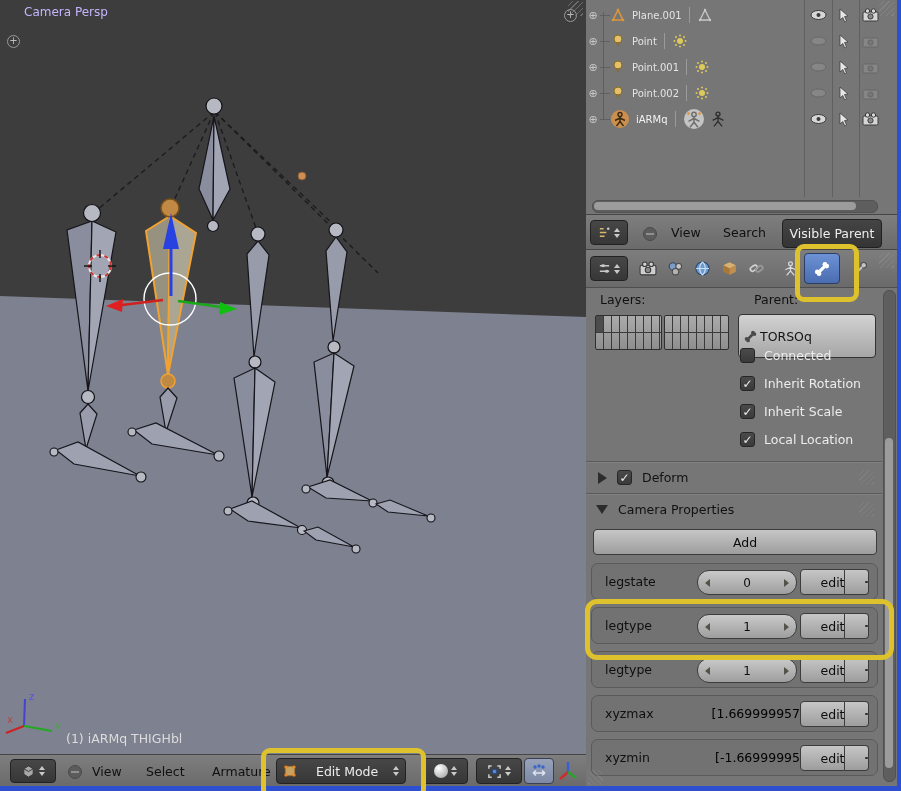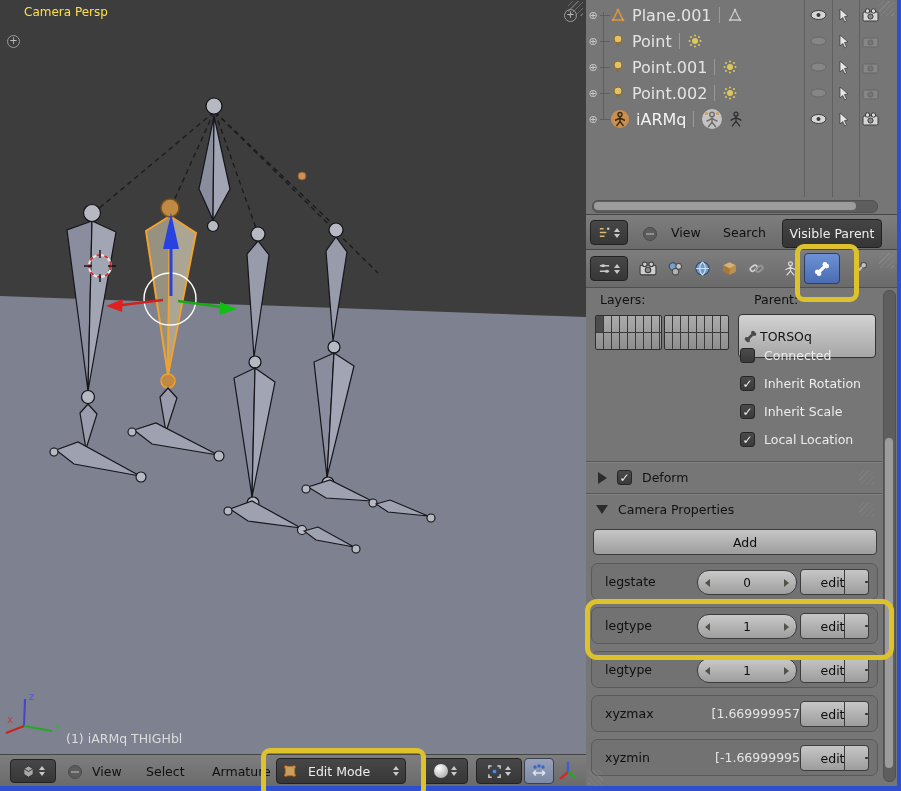--- a/index.html
+++ b/index.html
@@ -3,38 +3,38 @@
 <meta charset="utf-8">
 <style>
   html,body{margin:0;padding:0;background:#222;}
   #app{position:relative;width:901px;height:791px;overflow:hidden;
        font-family:"DejaVu Sans","Liberation Sans",sans-serif;font-size:12px;
        background:#757575;-webkit-font-smoothing:antialiased;}
   .abs{position:absolute;}
   
   #viewport{left:0;top:0;width:586px;height:754px;background:#3d3d3d;}
   #viewport svg{display:block;}
-  .vp-label{color:#fde047;font-size:12px;}
+  .vp-label{color:#c4b5fd;font-size:12px;}
   .plus-circle{width:11px;height:11px;border:1px solid #9a9a9a;border-radius:50%;
     color:#bdbdbd;font-size:10px;line-height:10px;text-align:center;}
   .hatch{width:15px;height:15px;background:repeating-linear-gradient(135deg,transparent 0 3px,#8f8f8f 3px 4px);opacity:.55;}
   
   .bar{background:linear-gradient(#7e7e7e,#6a6a6a);border-top:1px solid #454545;border-bottom:1px solid #4e4e4e;}
   .menu-label{color:#101010;font-size:12.5px;line-height:33px;}
   .dark-btn{background:linear-gradient(#474747,#373737);border:1px solid #222;border-radius:4px;
     display:flex;align-items:center;justify-content:center;gap:3px;box-sizing:border-box;}
   .updown{display:inline-flex;flex-direction:column;gap:2px;align-items:center;}
   .updown .u{width:0;height:0;border-left:3.5px solid transparent;border-right:3.5px solid transparent;border-bottom:4.5px solid #c9c9c9;}
   .updown .d{width:0;height:0;border-left:3.5px solid transparent;border-right:3.5px solid transparent;border-top:4.5px solid #c9c9c9;}
   .minus-circle{width:12px;height:12px;border-radius:50%;background:#5c5c5c;border:1px solid #4a4a4a;position:relative;}
   .minus-circle::after{content:"";position:absolute;left:2px;right:2px;top:5px;height:1.5px;background:#8f8f8f;}
   
   #right{left:586px;top:0;width:311px;height:791px;background:#767676;}
   .ol-row{position:absolute;left:0;width:296px;height:26px;display:flex;align-items:center;}
-  .ol-name{color:#e4e4e4;font-size:16px;margin-left:6px;}
+  .ol-name{color:#e4e4e4;font-size:10px;margin-left:6px;}
   .ol-sep{width:1px;height:16px;background:#9a9a9a;margin:0 7px;}
   .col-line{position:absolute;top:0;width:1px;height:197px;background:#606060;}
   .expand{color:#c9c9c9;font-size:11px;width:14px;text-align:center;}
   .treeline{width:10px;height:1px;background:#5f5f5f;}
   
   .lite-btn{background:linear-gradient(#c6c6c6,#9d9d9d);border:1px solid #3c3c3c;border-radius:4px;
     color:#0d0d0d;display:flex;align-items:center;justify-content:center;box-sizing:border-box;padding-left:20px;}
   .pill{background:linear-gradient(#c9c9c9,#9e9e9e);border:1px solid #3c3c3c;border-radius:12px;
     display:flex;align-items:center;justify-content:space-between;box-sizing:border-box;padding:0 7px;color:#0d0d0d;}
   .arr-l{width:0;height:0;border-top:4px solid transparent;border-bottom:4px solid transparent;border-right:5px solid #55524a;}
@@ -43,21 +43,21 @@
     color:#efefef;font-size:12px;line-height:14px;text-align:center;box-sizing:border-box;}
   .cb.checked::after{content:"\2713";}
   .cb-label{color:#ececec;font-size:12.5px;}
   .blk-label{color:#111;font-size:12.5px;}
   .tri-r{width:0;height:0;border-top:6px solid transparent;border-bottom:6px solid transparent;border-left:9px solid #2c2c2c;}
   .tri-d{width:0;height:0;border-left:6px solid transparent;border-right:6px solid transparent;border-top:9px solid #2c2c2c;}
   .prop-row{position:absolute;left:5px;width:287px;height:37px;border:1px solid #5a5a5a;border-radius:7px;
     background:rgba(0,0,0,0.03);box-sizing:border-box;}
   .prop-label{position:absolute;left:13px;top:10px;color:#0f0f0f;font-size:12.5px;}
   .prop-pill{position:absolute;left:105px;top:6px;width:100px;height:25px;}
-  .prop-val{position:absolute;left:60px;top:10px;width:148px;text-align:right;color:#e5e5e5;font-size:12.5px;}
+  .prop-val{position:absolute;left:60px;top:10px;width:148px;text-align:right;color:#000000;font-size:12.5px;}
   .editgrp{position:absolute;right:8px;top:5px;display:flex;}
   .editbtn{width:45px;height:26px;border-radius:4px 0 0 4px;font-size:12.5px;}
   .minbtn{width:24px;height:26px;border-left:none;border-radius:0 4px 4px 0;}
   .minbtn::after{content:"";width:10px;height:2px;background:#2e2e2e;border-radius:1px;}
   .layer-block{position:absolute;width:65px;height:33px;border:1px solid #2f2f2f;border-radius:2px;
     background:linear-gradient(#ababab,#8e8e8e);
     background-image:repeating-linear-gradient(90deg,transparent 0 7px,#3a3a3a 7px 8px),
       linear-gradient(transparent 0 16px,#3a3a3a 16px 17px,transparent 17px),
       linear-gradient(#ababab,#8e8e8e);}
   .sep-line{position:absolute;left:0;width:296px;height:1px;background:#595959;box-shadow:0 1px 0 #828282;}
@@ -200,21 +200,21 @@
     <div class="abs menu-label" style="left:146px;top:0;">Select</div>
     <div class="abs menu-label" style="left:212px;top:0;">Armature</div>
     <div class="abs dark-btn" style="left:276px;top:3px;width:130px;height:26px;justify-content:flex-start;padding:0 6px;">
       <svg width="14" height="14" viewBox="0 0 14 14">
         <rect x="2" y="2" width="10" height="10" fill="#c8a060" stroke="#6a4a20"></rect>
         <circle cx="3" cy="3" r="1.6" fill="#e8882a"></circle>
           <circle cx="11" cy="3" r="1.6" fill="#e8882a"></circle>
         <circle cx="3" cy="11" r="1.6" fill="#e8882a"></circle>
           <circle cx="11" cy="11" r="1.6" fill="#e8882a"></circle>
       </svg>
-      <span style="color:#ececec;font-size:12.5px;flex:1;margin-left:8px;">Edit Mode</span>
+      <span style="color:#ececec;font-size:12.5px;flex:1;margin-left:16px;">Edit Mode</span>
       <span class="updown">
           <i class="u"></i>
           <i class="d"></i>
         </span>
     </div>
     <div class="abs dark-btn" style="left:422px;top:3px;width:46px;height:26px;">
       <span style="width:14px;height:14px;border-radius:50%;background:radial-gradient(circle at 35% 30%,#fff,#9a9a9a);"></span>
       <span class="updown">
           <i class="u"></i>
           <i class="d"></i>

